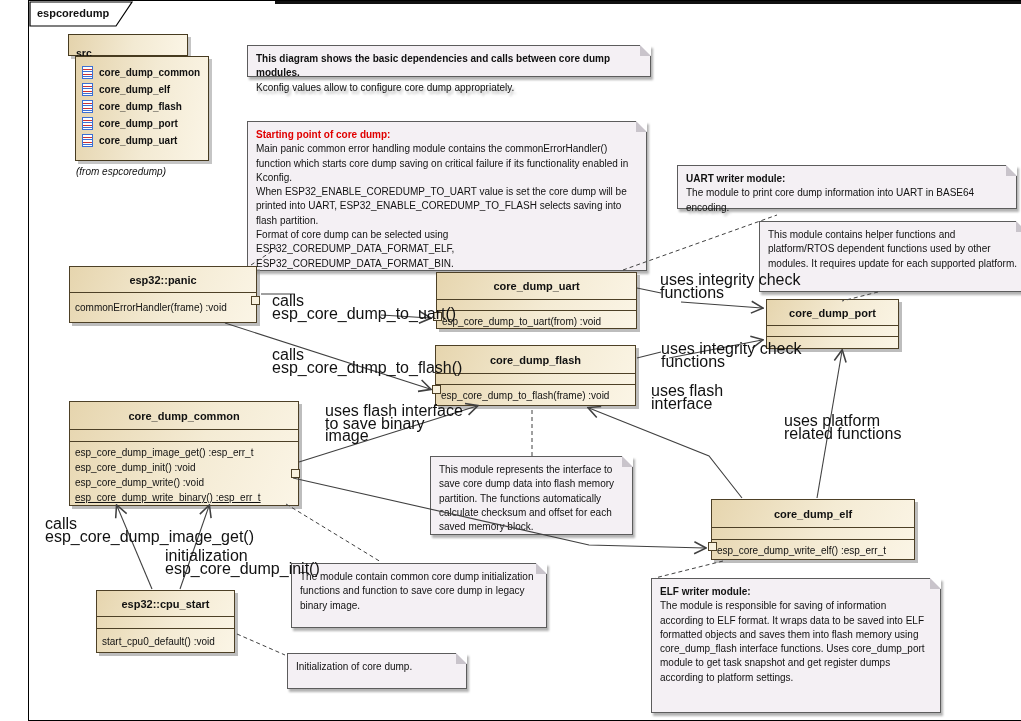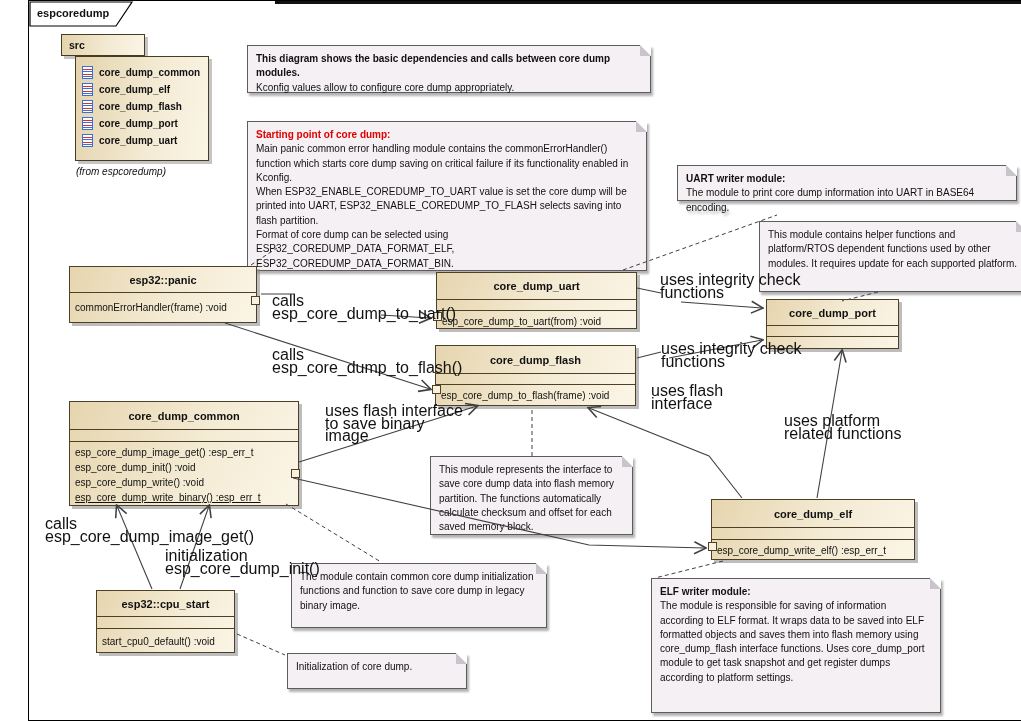--- a/index.html
+++ b/index.html
@@ -11,22 +11,22 @@
 
   
   .topedge { left:246px; top:0; width:775px; height:3px; background:#111; }
 
   
   .frame-tab-label { left:8px; top:6px; font-size:11px; font-weight:bold; z-index:60; }
 
   
   .pkg-grad { background:linear-gradient(100deg,#e4d3ac 0%,#f3ead3 55%,#fbf5e6 100%);
               border:1px solid #473b20; box-shadow:3px 3px 0 rgba(150,150,150,.55); }
-  .pkg-tab { left:32px; top:33px; width:84px; height:22px; font-size:10.5px; font-weight:bold;
-             padding:4px 0 0 7px; z-index:10; }
+  .pkg-tab { left:39px; top:33px; width:120px; height:22px; font-size:10.5px; font-weight:bold;
+             padding:12px 0 0 7px; z-index:10; }
   .pkg-body { left:46px; top:55px; width:134px; height:105px; z-index:11; padding:7px 6px 4px 6px; }
   .pkg-item { display:flex; align-items:center; gap:6px; height:17px; }
   .pkg-item span { font-size:10px; font-weight:600; color:#111; white-space:nowrap; }
   .file-icon { width:11px; height:13px; border:1px solid #3b6fd4; background:
       repeating-linear-gradient(to bottom,#ffffff 0 2px,#cc3333 2px 3px,#ffffff 3px 4px,#3b6fd4 4px 5px);
       flex:0 0 auto; }
   .pkg-caption { left:32px; top:165px; width:120px; text-align:center; font-size:10px;
                  font-style:italic; z-index:10; }
 
   
@@ -86,33 +86,33 @@
       <div class="file-icon"></div>
       <span>core_dump_port</span>
     </div>
     <div class="pkg-item">
       <div class="file-icon"></div>
       <span>core_dump_uart</span>
     </div>
   </div>
   <div class="abs pkg-caption">(from espcoredump)</div>
 
-  <div class="abs note" style="left:218px;top:44px;width:404px;height:48px;">
+  <div class="abs note" style="left:218px;top:44px;width:404px;height:32px;">
     <p class="note-title">This diagram shows the basic dependencies and calls between core dump modules.</p>
     <p>Kconfig values allow to configure core dump appropriately.</p>
   </div>
 
   <div class="abs note" style="left:218px;top:120px;width:400px;height:150px;">
     <p class="note-title red">Starting point of core dump:</p>
     <p>Main panic  common error handling module contains the commonErrorHandler() function which starts core dump saving on critical failure if its functionality enabled in Kconfig.</p>
     <p>When ESP32_ENABLE_COREDUMP_TO_UART value is set the core dump will be printed into UART, ESP32_ENABLE_COREDUMP_TO_FLASH selects saving into flash partition.</p>
     <p>Format of core dump can be selected using ESP32_COREDUMP_DATA_FORMAT_ELF, ESP32_COREDUMP_DATA_FORMAT_BIN.</p>
   </div>
 
-  <div class="abs note" style="left:648px;top:164px;width:340px;height:36px;">
+  <div class="abs note" style="left:648px;top:164px;width:340px;height:44px;">
     <p class="note-title">UART writer module:</p>
     <p>The module to print core dump information into UART in BASE64 encoding.</p>
   </div>
 
   <div class="abs note" style="left:730px;top:220px;width:268px;height:71px;">
     <p>This module contains helper functions and platform/RTOS dependent functions used by other modules. It requires update for each supported platform.</p>
   </div>
 
   <div class="abs note" style="left:401px;top:455px;width:203px;height:79px;">
     <p>This module represents the interface to save core dump data into flash memory partition. The functions automatically calculate checksum and offset for each saved memory block.</p>

